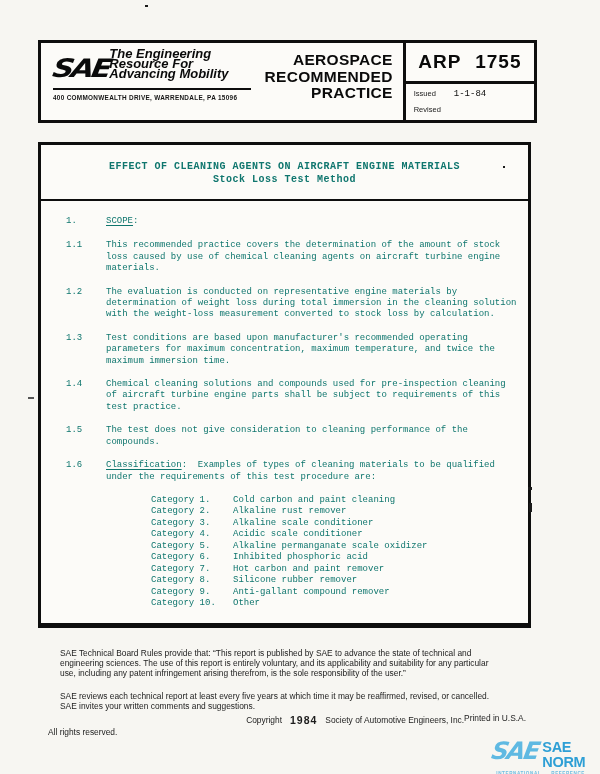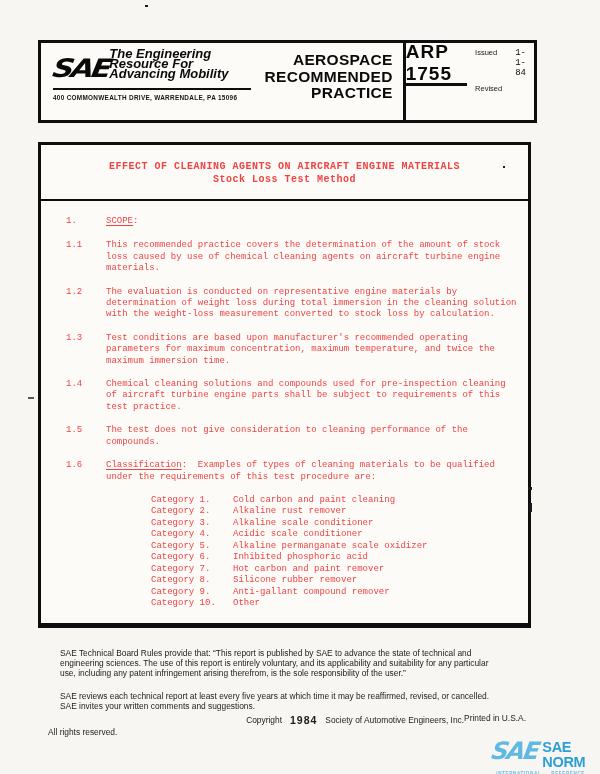--- a/index.html
+++ b/index.html
@@ -37,42 +37,42 @@
   .address{
     font-size:6.4px;letter-spacing:.3px;margin-top:4px;color:#151515;font-weight:600;
   }
   .doctype-cell{
     flex:1;text-align:right;padding:9px 10px 0 0;
     font-weight:700;font-size:15.5px;line-height:16.5px;letter-spacing:.3px;
     color:#0a0a0a;
   }
   .docnum-cell{
     width:134px;border-left:3px solid #0e0e0e;
-    display:flex;box-sizing:border-box;
+    display:flex;flex-direction:column;box-sizing:border-box;
   }
   .docnum-top{
     height:40px;display:flex;align-items:center;justify-content:center;
     border-bottom:3px solid #0e0e0e;
     font-weight:700;font-size:19px;letter-spacing:1px;word-spacing:8px;
     color:#0a0a0a;
   }
   .docnum-bottom{padding:5px 8px 0 8px;font-size:7.5px;color:#1a1a1a;}
   .issue-row{display:flex;align-items:baseline;margin-bottom:6px;}
   .issue-date{
     font-family:"Liberation Mono","DejaVu Sans Mono",monospace;
     font-size:9px;margin-left:18px;color:#0c0c0c;
   }
 
   
   .main-box{
     left:38px;top:142px;width:493px;height:486px;
     border:3px solid #0e0e0e;border-bottom-width:5px;
     background:#fcfbf8;box-sizing:border-box;
     font-family:"Liberation Mono","DejaVu Sans Mono",monospace;
-    color:#ef4444;
+    color:#0f766e;
   }
   .title-block{
     text-align:center;padding-top:15px;
     font-size:10px;line-height:13px;font-weight:700;letter-spacing:.5px;
   }
   .title-line2{font-weight:700;}
   .title-divider{border-bottom:2px solid #0e0e0e;margin-top:13px;}
   .doc-body{padding:15px 8px 0 25px;font-size:9px;line-height:11.4px;}
   .scope-heading{margin-bottom:13px;}
   .scope-heading .sec-num{display:inline-block;width:40px;}

